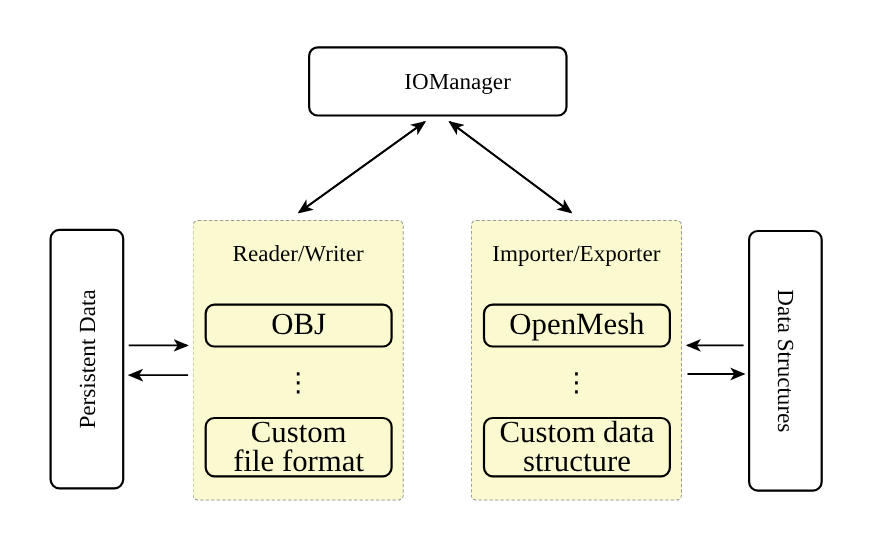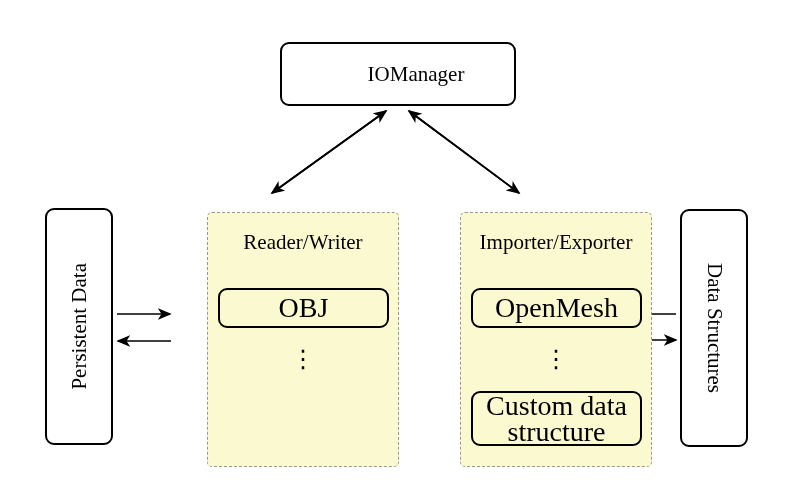--- a/index.html
+++ b/index.html
@@ -55,27 +55,26 @@
     transform: rotate(180deg);
     white-space: nowrap;
   }
   .vtext-down {
     writing-mode: vertical-rl;
     white-space: nowrap;
   }
   .group {
     position: absolute;
     box-sizing: border-box;
-    top: 212px;
+    top: 200px;
     width: 192px;
     height: 255px;
     background: var(--group-fill, #fbf9d0);
     border: 1.6px dashed var(--group-border, #999999);
     border-radius: 5px;
-    margin-left: 32px;
   }
   .group-left  { left: 175px; }
   .group-right { left: 428px; }
   .group-title {
     position: absolute;
     top: 16px;
     left: 0;
     width: 100%;
     text-align: center;
     font-size: 21px;
@@ -149,20 +148,22 @@
   <div class="node node-vertical node-datastructures">
     <span class="vtext-down">Data Structures</span>
   </div>
 
   <div class="group group-left">
     <div class="group-title">Reader/Writer</div>
     <div class="inner-box inner-top">
       <span>OBJ</span>
     </div>
     <div class="ellipsis">⋮</div>
+    <div class="inner-box inner-bottom">Custom
+file format</div>
   </div>
 
   <div class="group group-right">
     <div class="group-title">Importer/Exporter</div>
     <div class="inner-box inner-top">
       <span>OpenMesh</span>
     </div>
     <div class="ellipsis">⋮</div>
     <div class="inner-box inner-bottom">Custom data
 structure</div>

